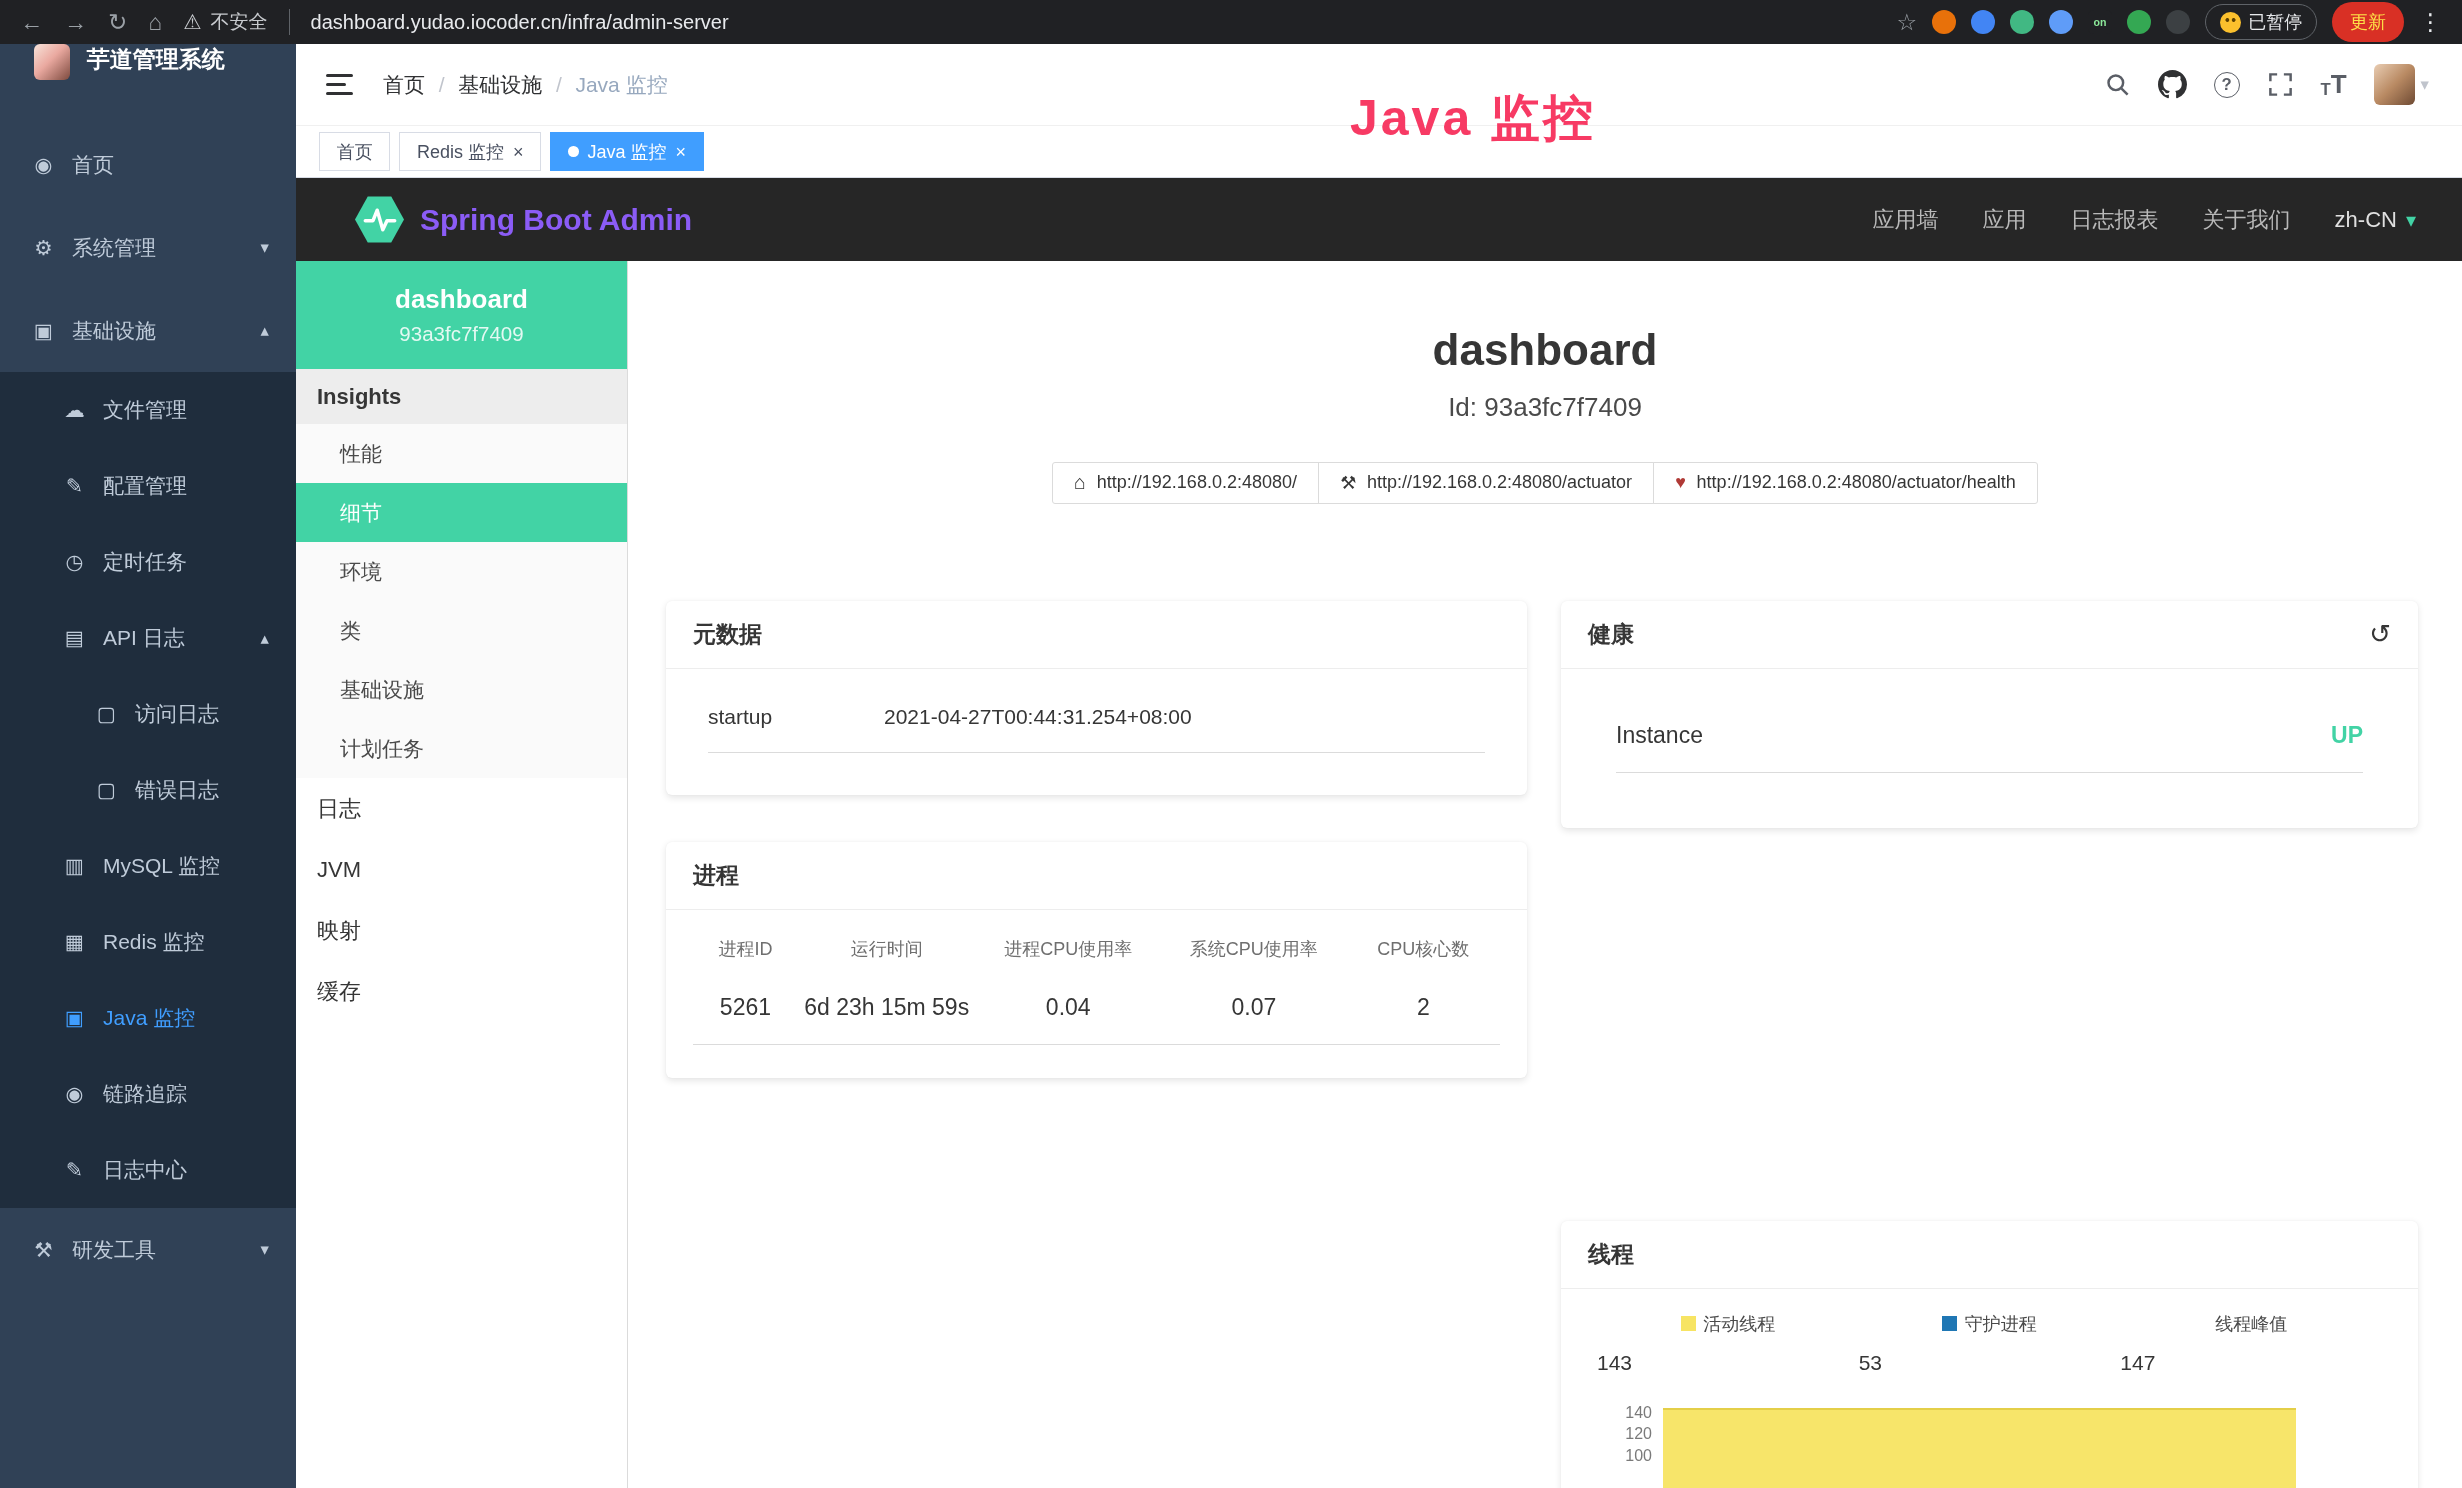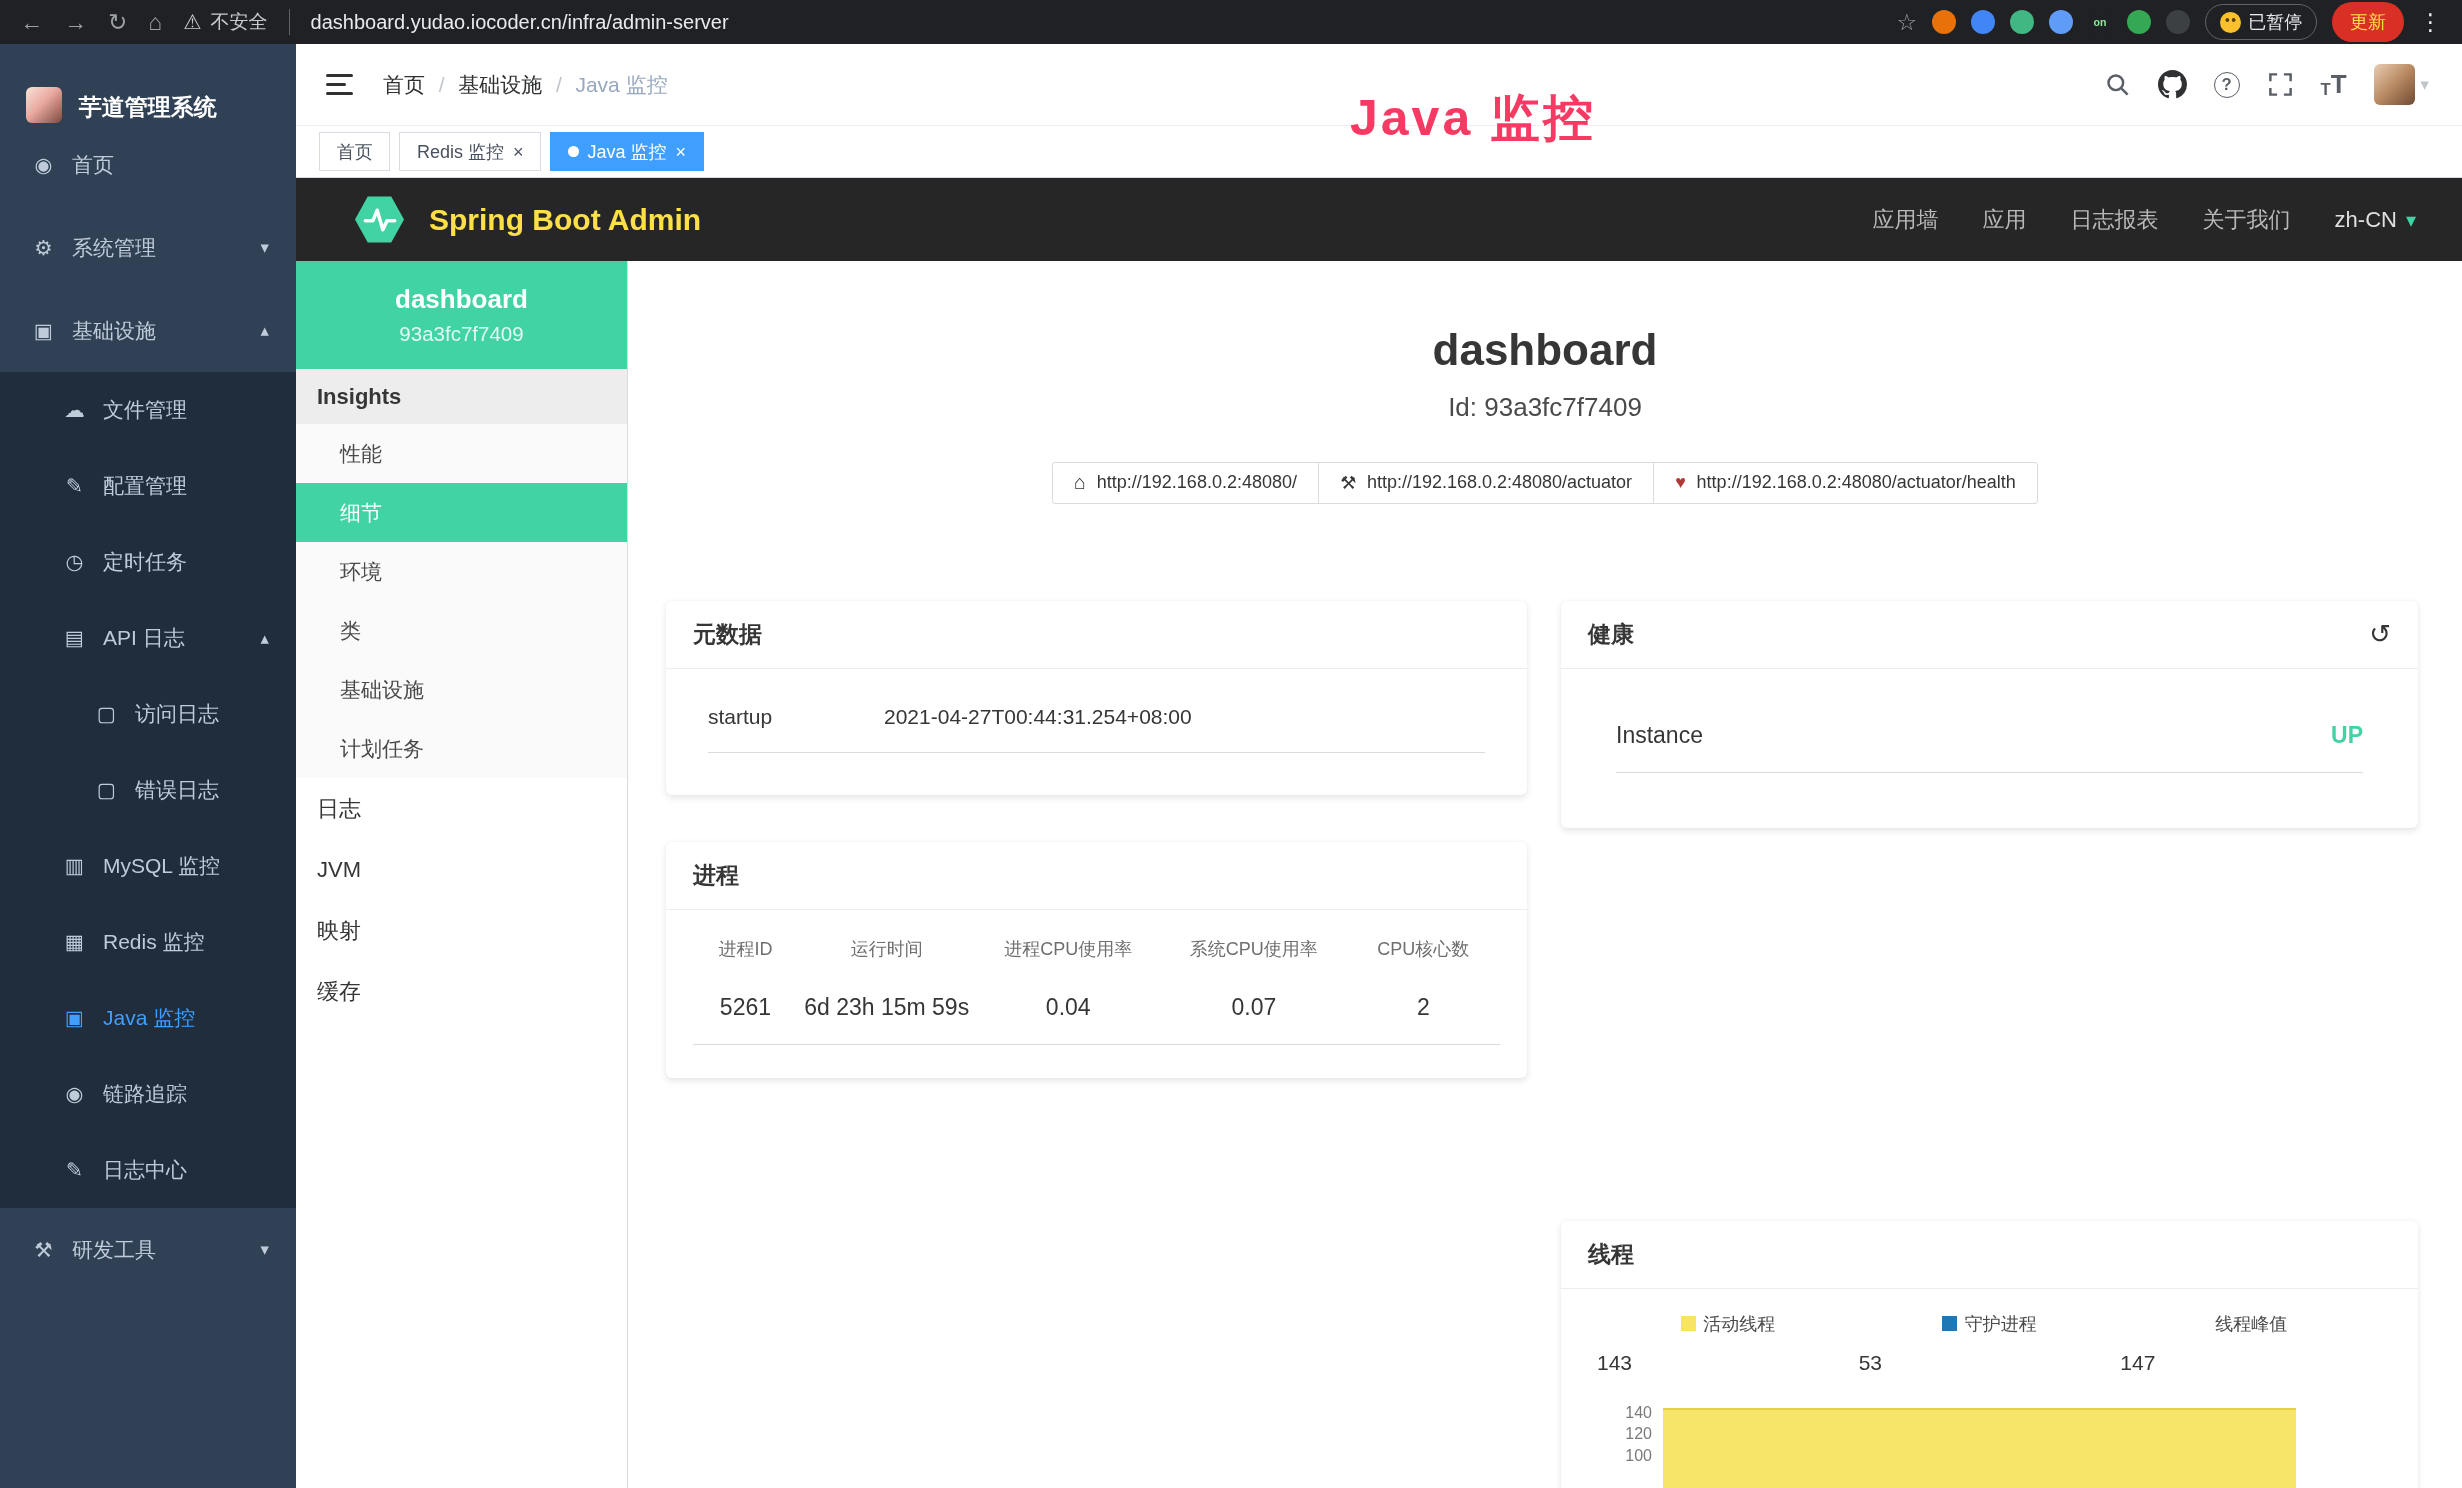--- a/index.html
+++ b/index.html
@@ -17,21 +17,21 @@
   .ext{width:24px;height:24px;border-radius:50%;flex:none}
   .ext-square{border-radius:5.3px;display:flex;align-items:center;justify-content:center;font-size:10.6px;font-weight:700}
   .pill-paused{display:flex;align-items:center;gap:7.6px;border:0.8px solid #5f6368;border-radius:758px;padding:5.3px 13.7px;color:#e8eaed;font-size:18px}
   .emoji{width:21px;height:21px;border-radius:50%;background:radial-gradient(circle at 35% 38%,#5c4000 1.5px,transparent 2.3px),radial-gradient(circle at 65% 38%,#5c4000 1.5px,transparent 2.3px),#fbc02d}
   .pill-update{background:var(--update-red,#d93025);color:#fde047;font-size:18px;padding:7.6px 18px;border-radius:758px}
   .kebab{color:#e8eaed;font-size:23px;letter-spacing:0}
 
   
   .app{display:flex;height:1445px}
   .sidebar{width:296px;background:var(--sidebar-bg,#304156);color:#bfcbd9;display:flex;flex-direction:column;flex:none}
-  .brand{height:79px;display:flex;align-items:flex-end;gap:16.7px;padding-left:26px}
+  .brand{height:79px;display:flex;align-items:flex-start;gap:16.7px;padding-left:34px}
   .brand-avatar{width:36px;height:36px;border-radius:6px;background:linear-gradient(135deg,#f8e4da 0%,#eaa9a0 45%,#7d4a3e 100%)}
   .brand-name{color:#fff;font-size:23px;font-weight:700}
   .m-item{display:flex;align-items:center;gap:15px;font-size:21px;padding-left:30px;position:relative;cursor:pointer}
   .m-item.l1{height:83px}
   .m-item.l2{height:76px;padding-left:61px}
   .m-item.l3{height:76px;padding-left:93px}
   .m-group{background:var(--sidebar-sub-bg,#1f2d3d)}
   .m-icon{width:27px;text-align:center;font-size:20.5px}
   .chev{position:absolute;right:27px;font-size:16.7px;color:#bfcbd9}
   .m-item.active,.m-item.active .m-icon{color:var(--accent-blue,#409eff)}
@@ -59,21 +59,21 @@
 
   
   .tabbar{height:52px;background:#fff;border-bottom:0.8px solid #d8dce5;display:flex;align-items:center;gap:9px;padding-left:23px}
   .tab{height:39px;display:flex;align-items:center;gap:9px;border:0.8px solid #d8dce5;padding:0 16.7px;font-size:18px;color:#495060;background:#fff;cursor:pointer}
   .tab.active{background:var(--accent-blue,#409eff);border-color:var(--accent-blue,#409eff);color:#fff}
   .tab-dot{width:10.6px;height:10.6px;border-radius:50%;background:#fff}
   .tab-close{font-size:18px;line-height:1}
 
   
   .sba-nav{height:83px;background:#262626;display:flex;align-items:center;padding:0 46px 0 59px}
-  .sba-brand{display:flex;align-items:center;gap:25px;color:#fde047;font-size:30px;font-weight:700;cursor:pointer}
+  .sba-brand{display:flex;align-items:center;gap:16px;color:#8b5cf6;font-size:30px;font-weight:700;cursor:pointer}
   .sba-logo{width:49px;height:49px;background:var(--accent-green,#42d3a5);clip-path:polygon(26% 3%,74% 3%,100% 50%,74% 97%,26% 97%,0 50%);display:flex;align-items:center;justify-content:center}
   .sba-links{margin-left:auto;display:flex;align-items:center;gap:44px;font-size:22px;color:#b9b9b9}
   .sba-link{cursor:pointer}
   .sba-locale{display:flex;align-items:center;gap:9px;color:#e0e0e0;cursor:pointer}
   .locale-caret{color:var(--accent-green,#42d3a5);font-size:20px}
 
   
   .content{flex:1;display:flex;min-height:0}
   .subbar{width:332px;flex:none;background:#fff;border-right:0.8px solid #dbdbdb;display:flex;flex-direction:column}
   .sub-head{height:108px;background:var(--accent-green,#42d3a5);color:#fff;display:flex;flex-direction:column;align-items:center;justify-content:center;gap:7.6px}

